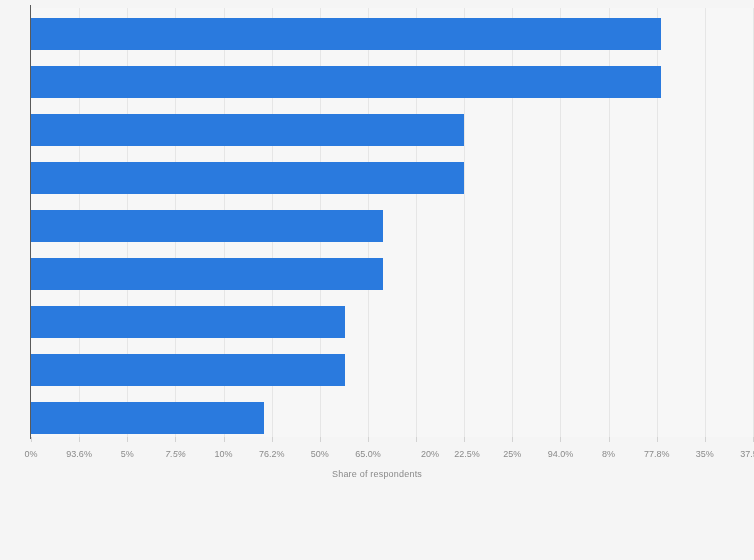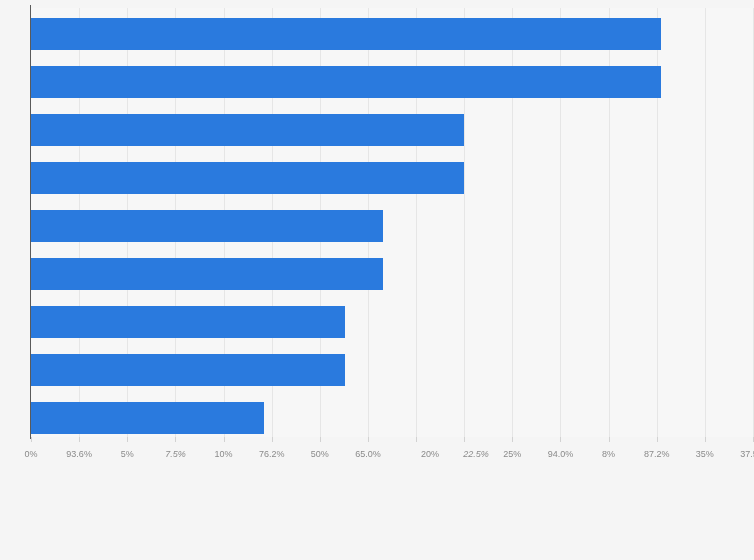--- a/index.html
+++ b/index.html
@@ -192,25 +192,26 @@
   <div id="x-tick-labels">
       <div class="tick-label" style="left: 0px; color: rgb(138, 138, 138);">0%</div>
       <div class="tick-label" style="left: 48.1333px; color: rgb(138, 138, 138);">93.6%</div>
       <div class="tick-label" style="left: 96.2667px; color: rgb(138, 138, 138);">5%</div>
       <div class="tick-label" style="left: 144.4px; color: rgb(138, 138, 138); font-style: italic;">7.5%</div>
       <div class="tick-label" style="left: 192.533px; color: rgb(138, 138, 138);">10%</div>
       <div class="tick-label" style="left: 240.667px; color: rgb(138, 138, 138);">76.2%</div>
       <div class="tick-label" style="left: 288.8px; color: rgb(138, 138, 138);">50%</div>
       <div class="tick-label" style="left: 336.933px; color: rgb(138, 138, 138);">65.0%</div>
       <div class="tick-label" style="left: 399px; color: rgb(138, 138, 138);">20%</div>
-      <div class="tick-label" style="left: 445px; color: rgb(138, 138, 138); font-style: italic;">22.5%</div>
+      <div class="tick-label" style="left: 436px; color: rgb(138, 138, 138);">22.5%</div>
       <div class="tick-label" style="left: 481.333px; color: rgb(138, 138, 138); text-align: center;">25%</div>
       <div class="tick-label" style="left: 529.467px; color: rgb(138, 138, 138);">94.0%</div>
       <div class="tick-label" style="left: 577.6px; color: rgb(138, 138, 138);">8%</div>
-      <div class="tick-label" style="left: 625.733px; color: rgb(138, 138, 138);">87.2%</div>
+      <div class="tick-label" style="left: 625.733px; color: rgb(138, 138, 138);">77.8%</div>
       <div class="tick-label" style="left: 673.867px; color: rgb(138, 138, 138);">35%</div>
       <div class="tick-label" style="left: 722px; color: rgb(138, 138, 138);">37.5%</div>
     </div>
 
+  <div id="x-axis-title">Share of respondents</div>
 
   <div id="footer-area"></div>
 
 </div>
 
 </body></html>

